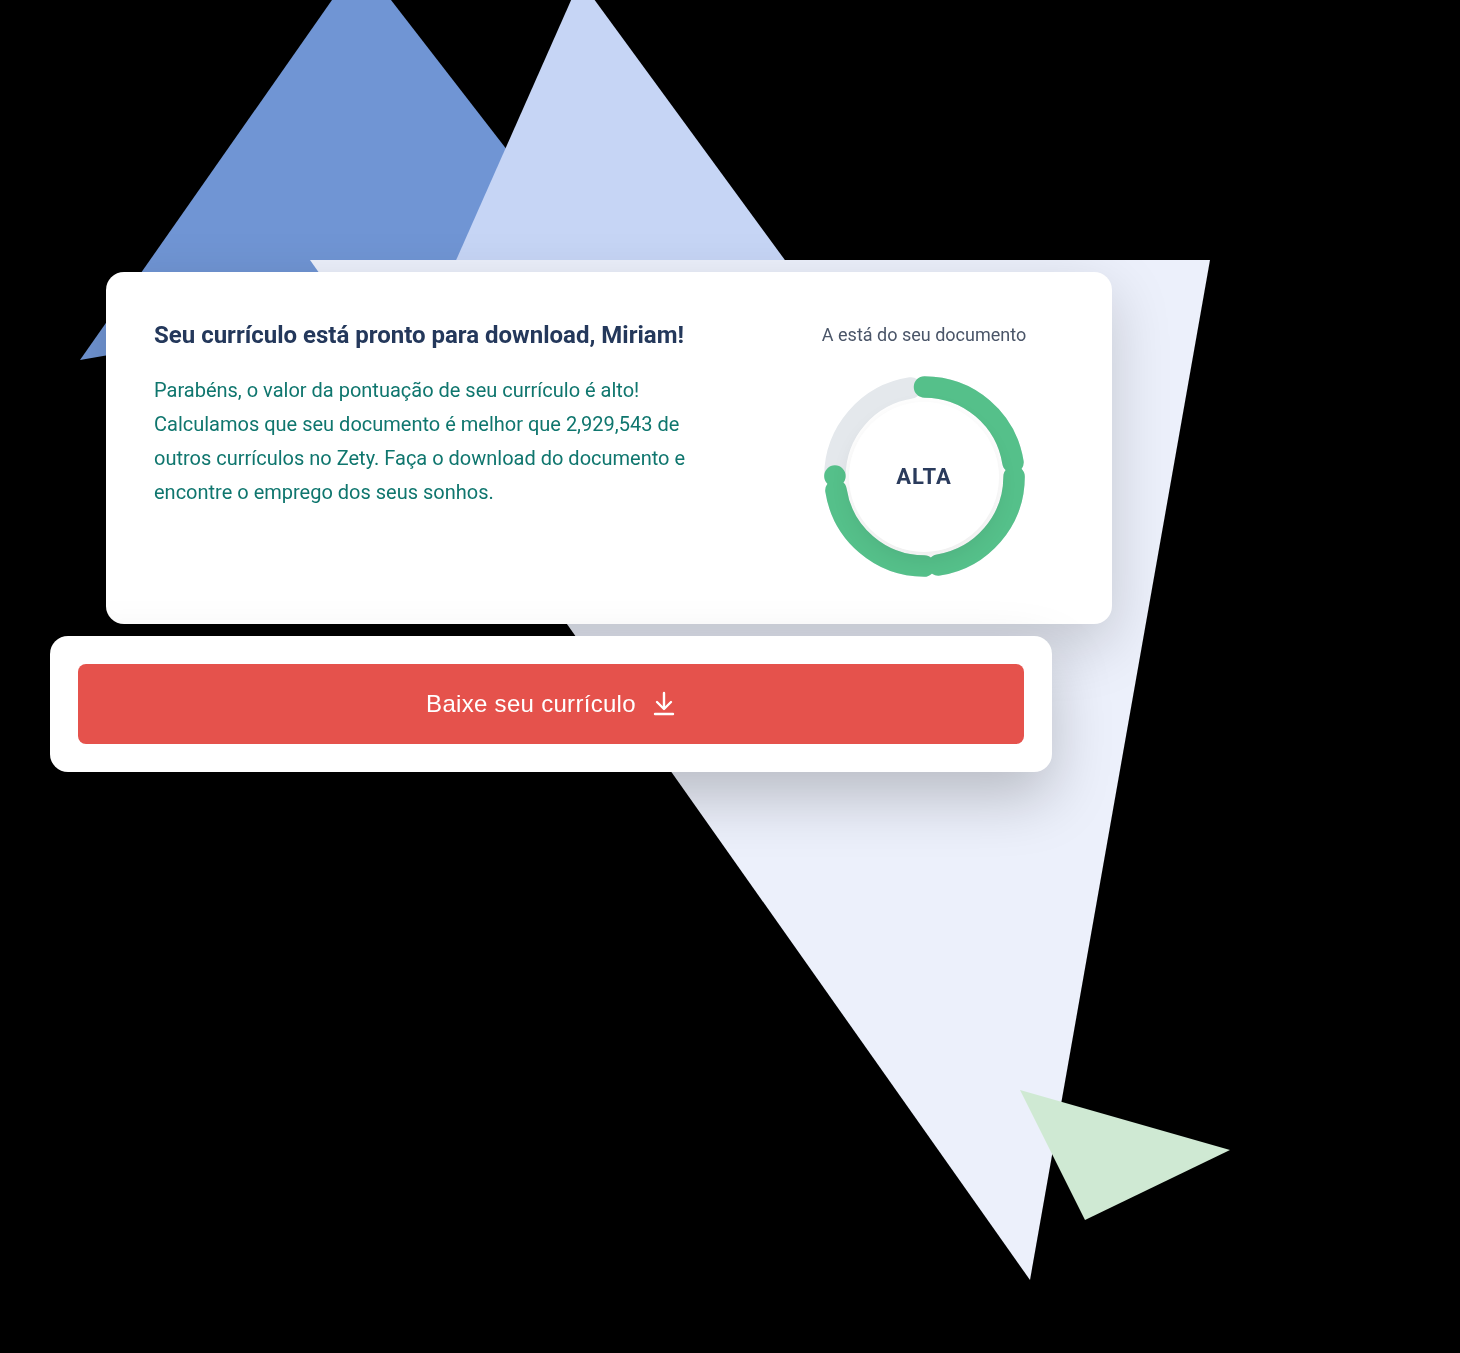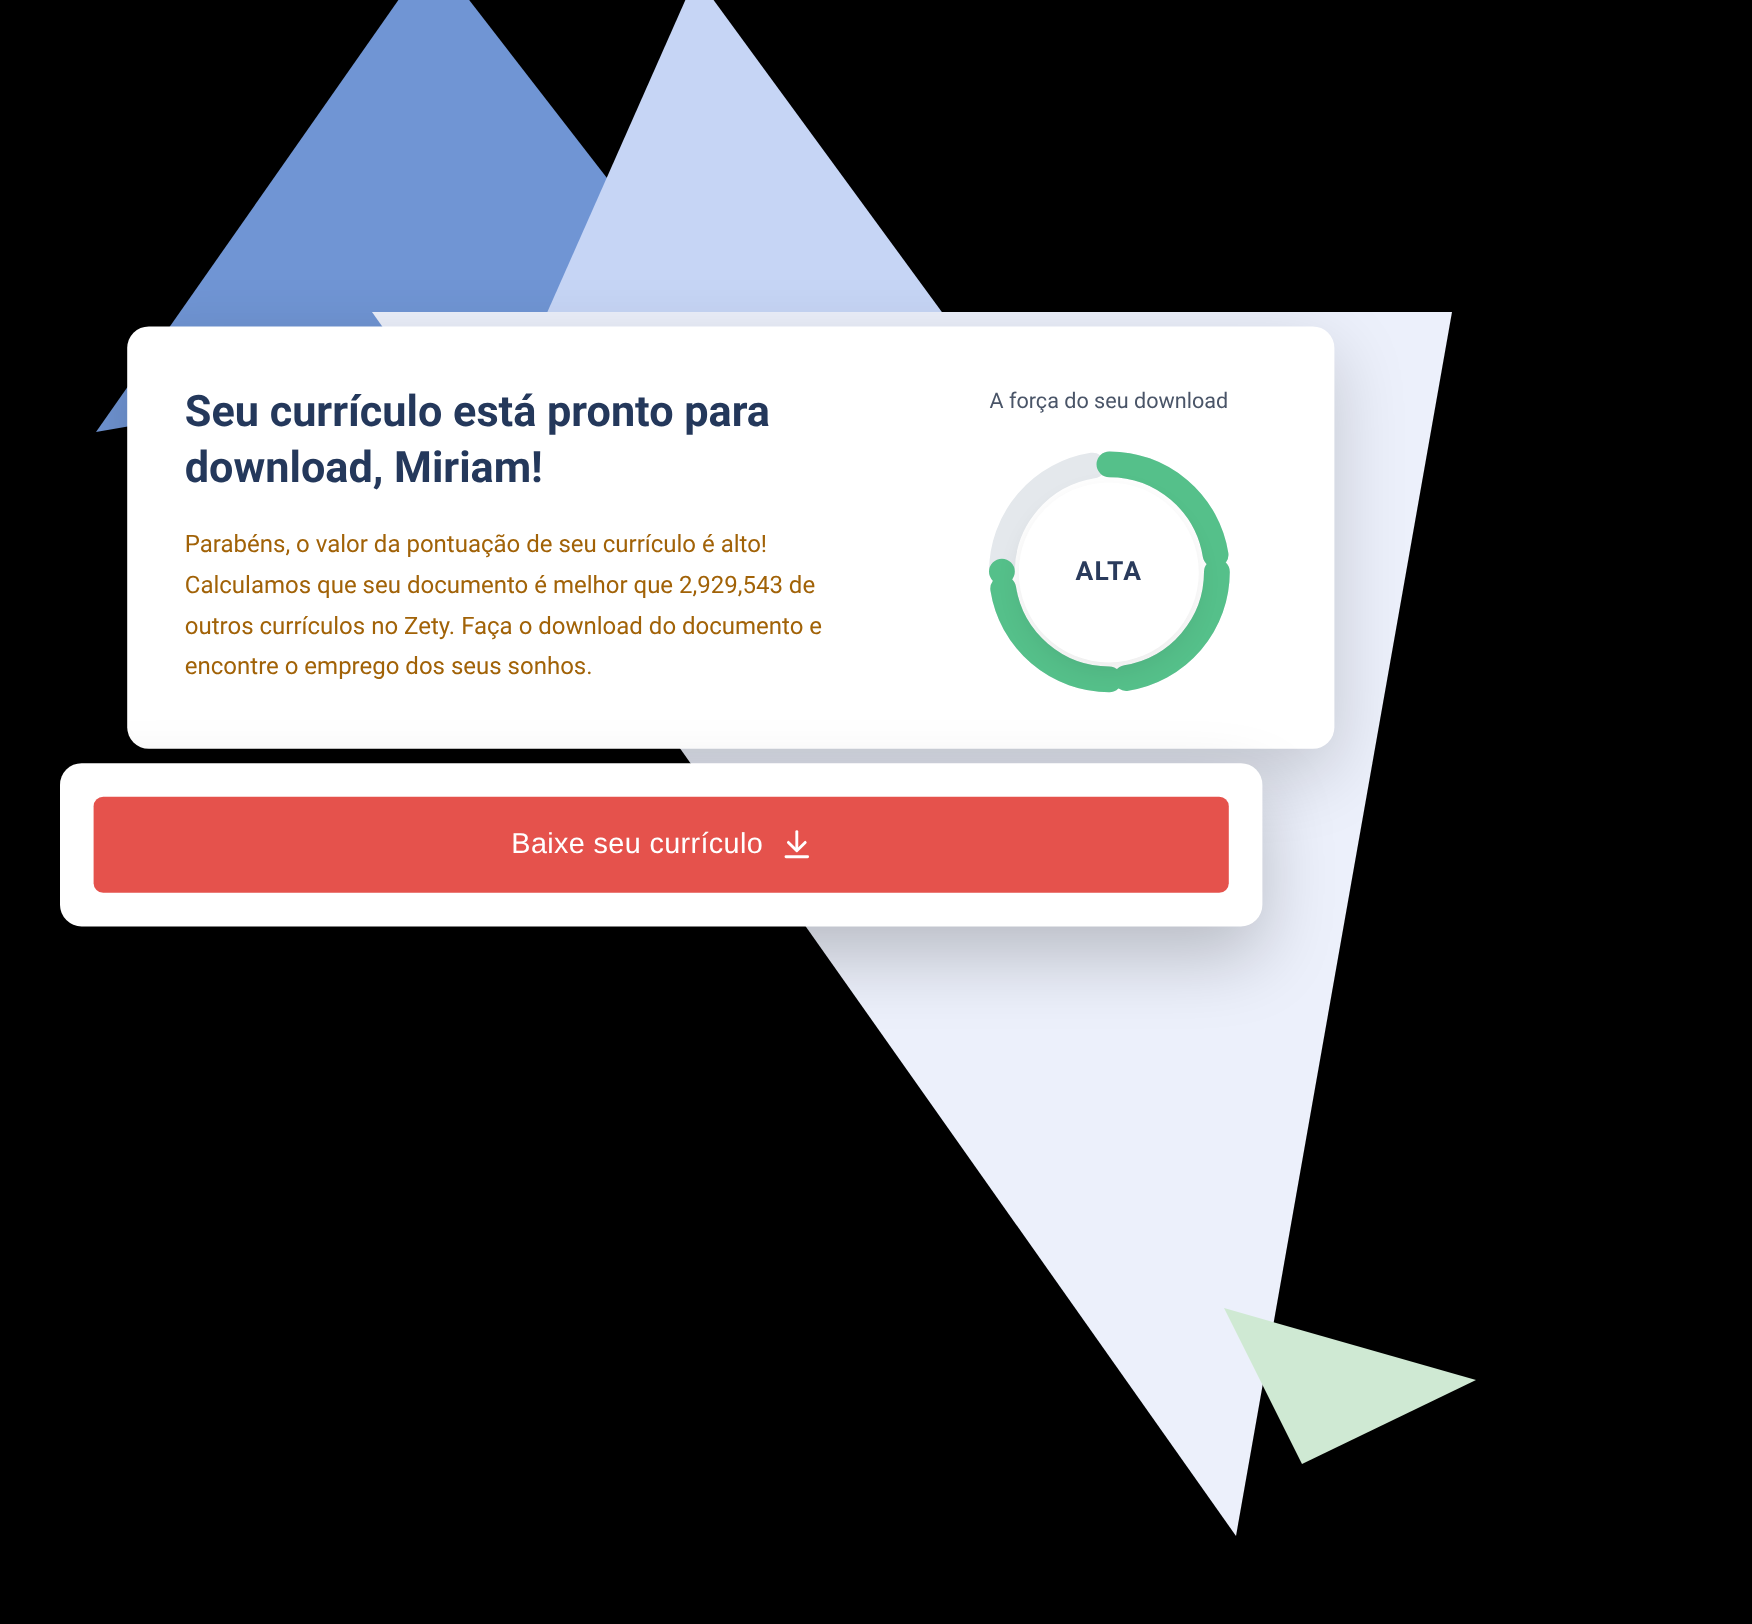--- a/index.html
+++ b/index.html
@@ -52,30 +52,30 @@
       display: flex;
       justify-content: space-between;
       align-items: flex-start;
       gap: 40px;
     }
     .card-text {
       flex: 1;
       max-width: 560px;
     }
     .card-title {
-      font-size: 36px;
+      font-size: 24px;
       line-height: 1.3;
       font-weight: 700;
       color: #24385b;
       margin-bottom: 22px;
     }
     .card-body {
       font-size: 20px;
       line-height: 1.7;
-      color: #a16207;
+      color: #0f766e;
       font-weight: 400;
     }
     .gauge-col {
       display: flex;
       flex-direction: column;
       align-items: center;
       min-width: 280px;
       padding-top: 4px;
     }
     .gauge-caption {
@@ -167,21 +167,21 @@
     <polygon points="0,30 210,90 65,160" fill="#cfe9d3"></polygon>
   </svg>
 
   <div class="card">
     <div class="card-row">
       <div class="card-text">
         <h1 class="card-title">Seu currículo está pronto para download, Miriam!</h1>
         <p class="card-body">Parabéns, o valor da pontuação de seu currículo é alto! Calculamos que seu documento é melhor que 2,929,543 de outros currículos no Zety. Faça o down­load do documento e encontre o emprego dos seus sonhos.</p>
       </div>
       <div class="gauge-col">
-        <div class="gauge-caption">A força do seu download</div>
+        <div class="gauge-caption">A está do seu documento</div>
         <div class="gauge">
           <svg viewBox="0 0 120 120">
 
             <circle cx="60" cy="60" r="50" fill="none" stroke="#e4e8ec" stroke-width="12" stroke-linecap="round" stroke-dasharray="70.5 8"></circle>
 
             <circle cx="60" cy="60" r="50" fill="none" stroke="#55c08a" stroke-width="12" stroke-linecap="round" stroke-dasharray="70.5 8 70.5 8 70.5 8 0 400"></circle>
           </svg>
           <div class="gauge-center">
             <span class="gauge-label">ALTA</span>
           </div>

